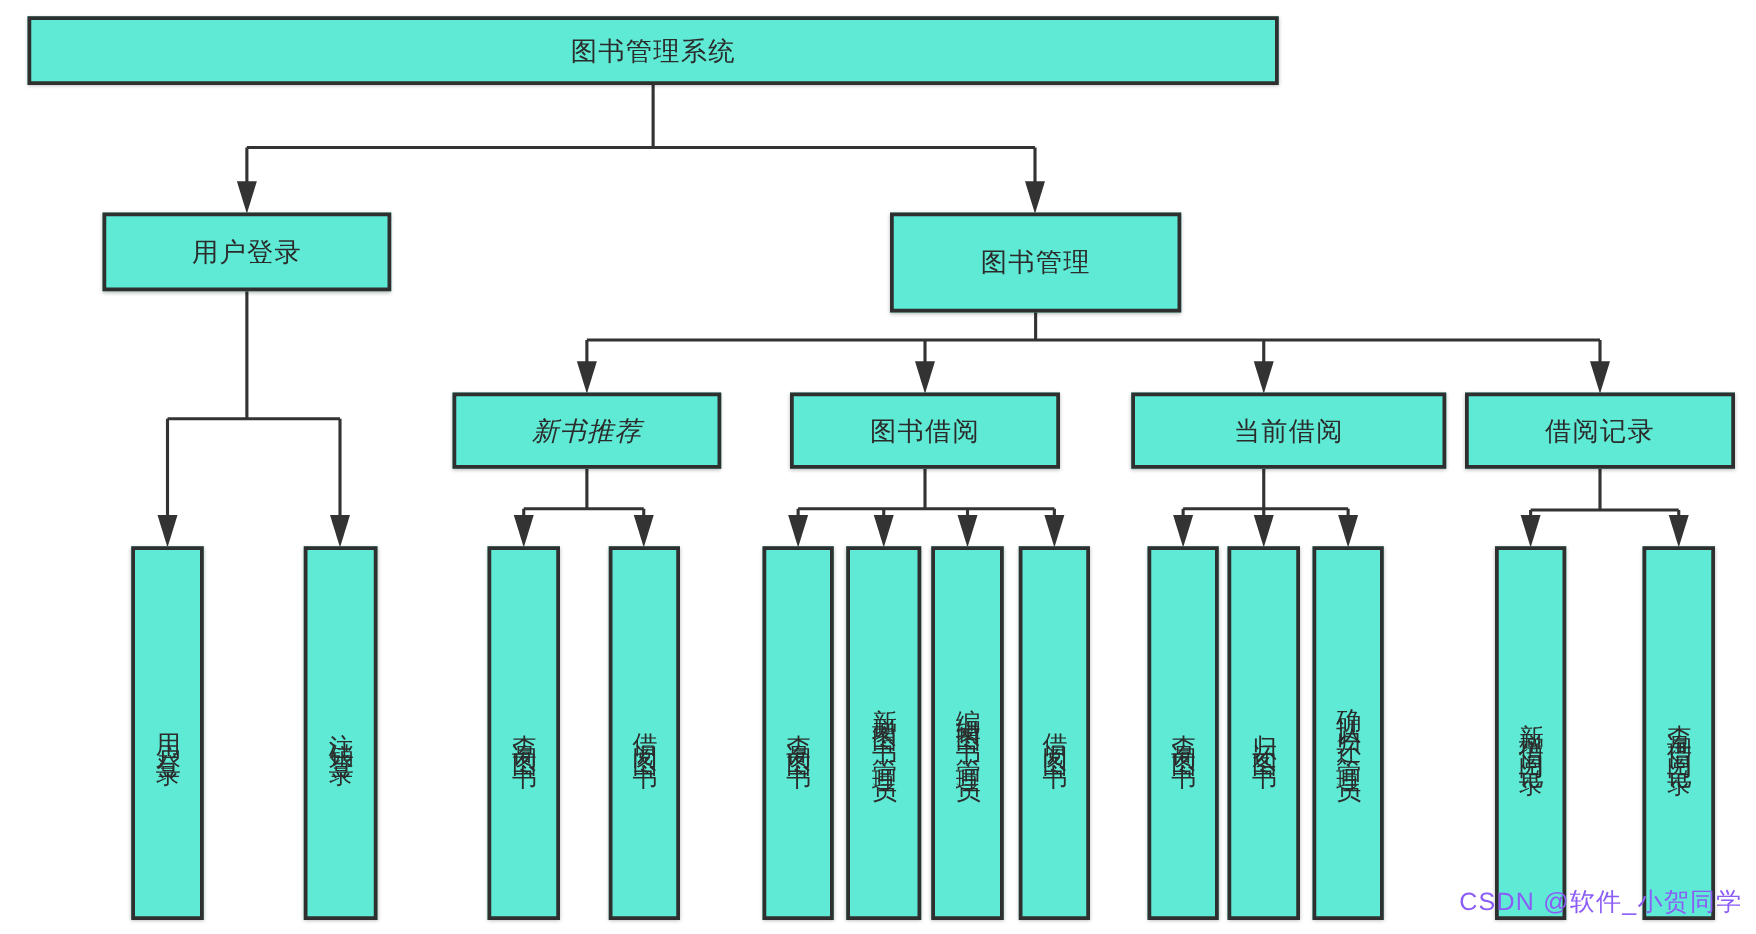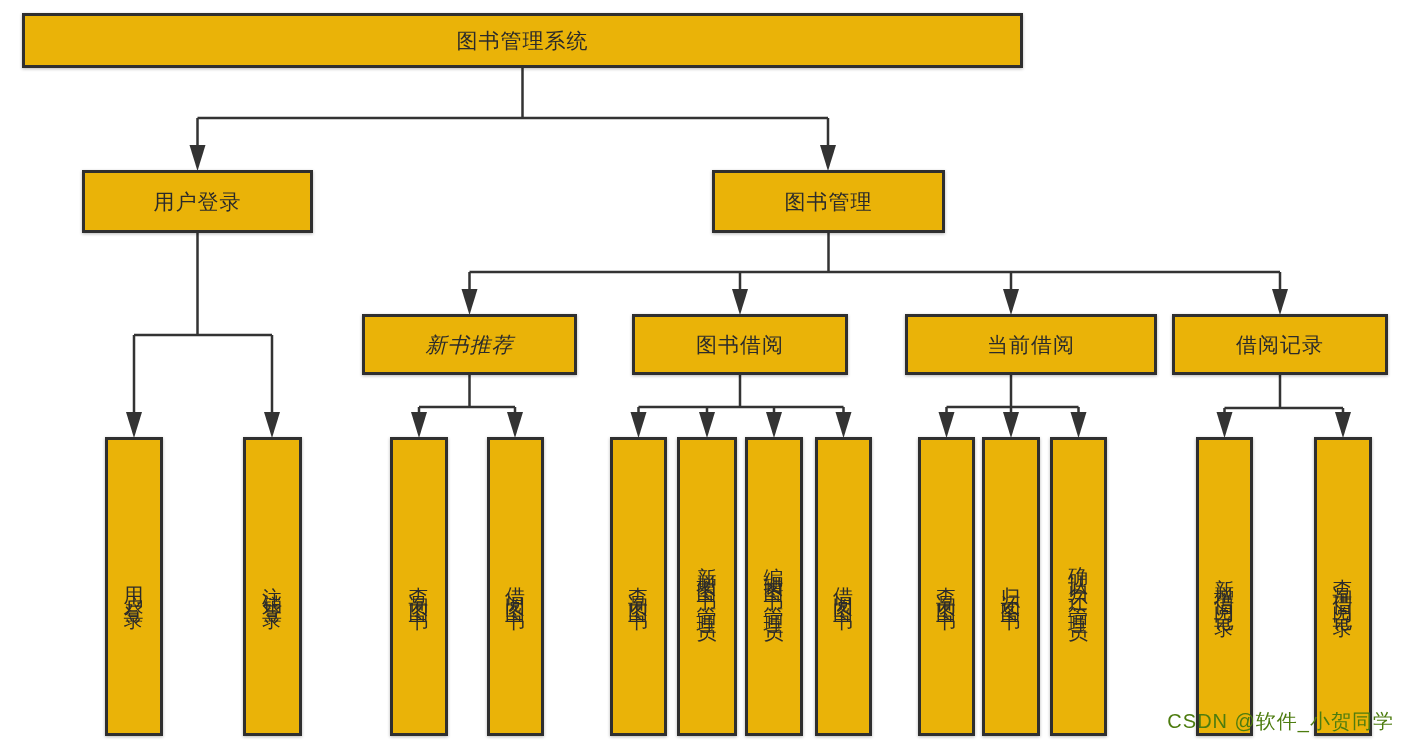--- a/index.html
+++ b/index.html
@@ -18,21 +18,21 @@
   .wires {
     position: absolute;
     left: 0; top: 0;
     width: 1405px;
     height: 747px;
     z-index: 1;
   }
   .node {
     position: absolute;
     box-sizing: border-box;
-    background: #eab308;
+    background: #5eead4;
     border: 3px solid #2f2f2f;
     box-shadow: 0 1px 3px rgba(0,0,0,0.28);
     display: flex;
     align-items: center;
     justify-content: center;
     z-index: 2;
     color: #2b2b2b;
   }
   .node.h span {
     font-size: 21px;
@@ -45,21 +45,21 @@
     font-size: 20px;
     letter-spacing: 8px;
     line-height: 1;
     white-space: nowrap;
   }
   .watermark {
     position: absolute;
     right: 11px;
     bottom: 12px;
     font-size: 20px;
-    color: #4d7c0f;
+    color: #8b5cf6;
     z-index: 3;
     letter-spacing: 1px;
     white-space: nowrap;
   }
 </style>
 </head>
 <body>
 
 <div class="canvas">
 
@@ -122,21 +122,21 @@
     </g>
   </svg>
 
   <div class="node h" style="left:22px; top:13px; width:1001px; height:55px;">
     <span>图书管理系统</span>
   </div>
 
   <div class="node h" style="left:82px; top:170px; width:231px; height:63px;">
     <span>用户登录</span>
   </div>
-  <div class="node h" style="left:712px; top:170px; width:233px; height:63px;">
+  <div class="node h" style="left:712px; top:170px; width:233px; height:80px;">
     <span>图书管理</span>
   </div>
 
   <div class="node h" style="left:362px; top:314px; width:215px; height:61px;font-style:italic;">
     <span>新书推荐</span>
   </div>
   <div class="node h" style="left:632px; top:314px; width:216px; height:61px;">
     <span>图书借阅</span>
   </div>
   <div class="node h" style="left:905px; top:314px; width:252px; height:61px;">

